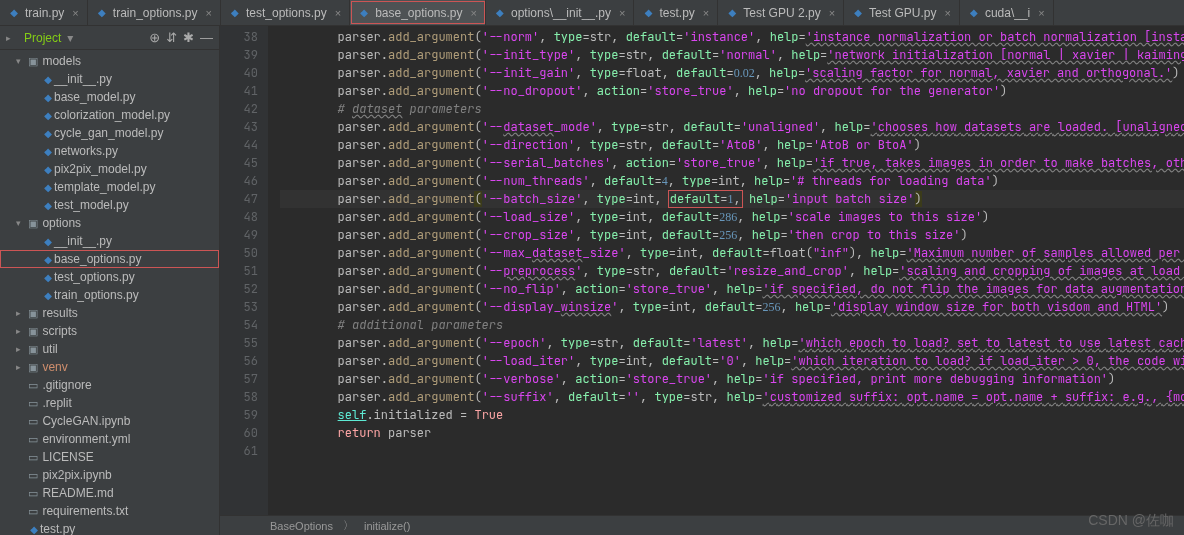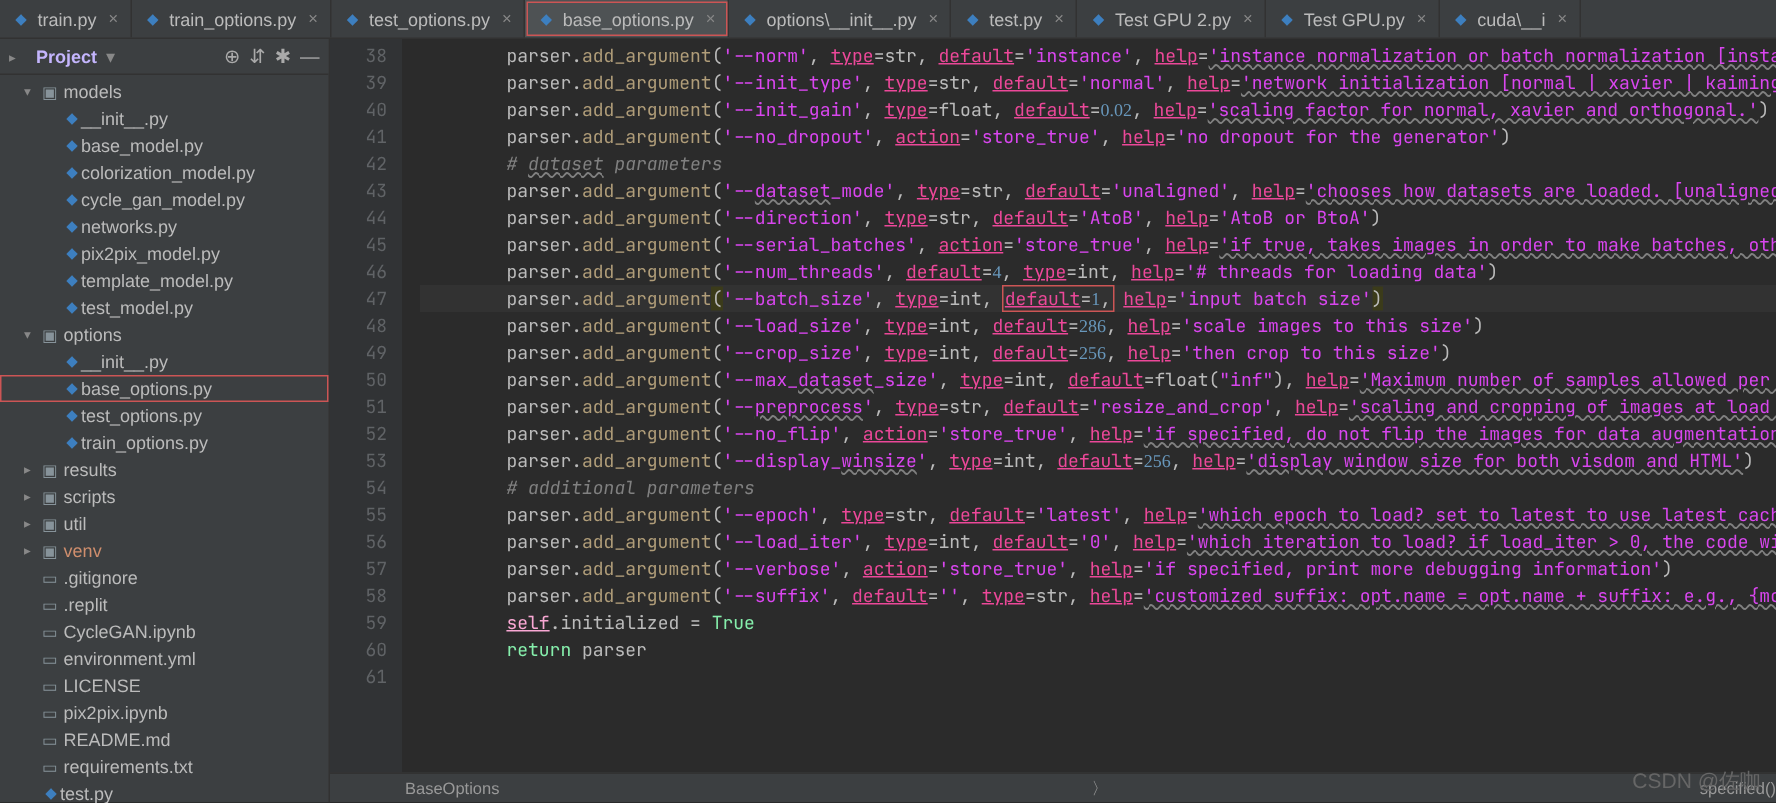--- a/index.html
+++ b/index.html
@@ -61,21 +61,21 @@
 }
 .sidebar-header {
   height: 24px;
   background: #3c3f41;
   border-bottom: 1px solid #323232;
   display: flex;
   align-items: center;
   padding: 0 6px;
   gap: 6px;
 }
-.sidebar-title { font-weight: bold; color: #c4b5fd; }
+.sidebar-title { font-weight: normal; color: #84cc16; }
 .sidebar-header .spacer { flex: 1; }
 .sidebar-icon { color: #aaa; font-size: 13px; cursor: pointer; }
 .tree {
   flex: 1;
   overflow: auto;
   padding: 2px 0;
 }
 .tree-item {
   display: flex;
   align-items: center;
@@ -123,41 +123,40 @@
 .code-lines {
   flex: 1;
   padding-top: 2px;
   padding-left: 12px;
   white-space: pre;
   overflow: hidden;
   position: relative;
 }
 .line { height: 18px; }
 .line.current { background: #323232; }
-.s-kw { color: #86efac; }
-.s-sf { color: #f9a8d4; text-decoration: underline; }
+.s-kw { color: #fca5a5; }
+.s-sf { color: #5eead4; text-decoration: underline; }
 .s-fn { color: #b09d79; text-align: right; }
-.s-pn { color: #ec4899; text-decoration: underline; }
+.s-pn { color: #86efac; }
 .s-st { color: #d946ef; }
 .s-nm { color: #6897bb; font-family: Liberation Serif, serif; }
 .s-cm { color: #808080; font-style: italic; }
 .s-un { text-decoration: underline wavy #808080; }
 .s-h1 { background: #3b3b1a; }
 .hl-box { outline: 1px solid #cc5555; padding: 0 1px; }
 .breadcrumb {
   height: 20px;
   background: #3c3f41;
   border-top: 1px solid #323232;
   display: flex;
   align-items: center;
   padding-left: 50px;
   font-size: 11px;
   color: #999;
   gap: 10px;
-  justify-content: space-between;
 }
 .watermark {
   position: absolute;
   bottom: 5px;
   right: 10px;
   color: #666;
   font-size: 14px;
 }
 </style>
 </head>
@@ -388,17 +387,17 @@
           <div class="line">58</div>
           <div class="line">59</div>
           <div class="line">60</div>
           <div class="line">61</div>
         </div>
       <div class="code-lines" id="code"><div class="line">        parser.<span class="s-fn">add_argument</span>(<span class="s-st">'--norm'</span>, <span class="s-pn">type</span>=str, <span class="s-pn">default</span>=<span class="s-st">'instance'</span>, <span class="s-pn">help</span>=<span class="s-st s-un">'instance normalization or batch normalization [insta</span></div><div class="line">        parser.<span class="s-fn">add_argument</span>(<span class="s-st">'--init_type'</span>, <span class="s-pn">type</span>=str, <span class="s-pn">default</span>=<span class="s-st">'normal'</span>, <span class="s-pn">help</span>=<span class="s-st s-un">'network initialization [normal | xavier | kaiming</span></div><div class="line">        parser.<span class="s-fn">add_argument</span>(<span class="s-st">'--init_gain'</span>, <span class="s-pn">type</span>=float, <span class="s-pn">default</span>=<span class="s-nm">0.02</span>, <span class="s-pn">help</span>=<span class="s-st s-un">'scaling factor for normal, xavier and orthogonal.'</span>)</div><div class="line">        parser.<span class="s-fn">add_argument</span>(<span class="s-st">'--no_dropout'</span>, <span class="s-pn">action</span>=<span class="s-st">'store_true'</span>, <span class="s-pn">help</span>=<span class="s-st">'no dropout for the generator'</span>)</div><div class="line">        <span class="s-cm"># <span class="s-un">dataset</span> parameters</span></div><div class="line">        parser.<span class="s-fn">add_argument</span>(<span class="s-st">'--<span class="s-un">dataset</span>_mode'</span>, <span class="s-pn">type</span>=str, <span class="s-pn">default</span>=<span class="s-st">'unaligned'</span>, <span class="s-pn">help</span>=<span class="s-st s-un">'chooses how datasets are loaded. [unaligned</span></div><div class="line">        parser.<span class="s-fn">add_argument</span>(<span class="s-st">'--direction'</span>, <span class="s-pn">type</span>=str, <span class="s-pn">default</span>=<span class="s-st">'AtoB'</span>, <span class="s-pn">help</span>=<span class="s-st">'AtoB or BtoA'</span>)</div><div class="line">        parser.<span class="s-fn">add_argument</span>(<span class="s-st">'--serial_batches'</span>, <span class="s-pn">action</span>=<span class="s-st">'store_true'</span>, <span class="s-pn">help</span>=<span class="s-st s-un">'if true, takes images in order to make batches, oth</span></div><div class="line">        parser.<span class="s-fn">add_argument</span>(<span class="s-st">'--num_threads'</span>, <span class="s-pn">default</span>=<span class="s-nm">4</span>, <span class="s-pn">type</span>=int, <span class="s-pn">help</span>=<span class="s-st">'# threads for loading data'</span>)</div><div class="line current">        parser.<span class="s-fn">add_argument</span><span class="s-h1">(</span><span class="s-st">'--batch_size'</span>, <span class="s-pn">type</span>=int, <span class="hl-box"><span class="s-pn">default</span>=<span class="s-nm">1</span>,</span> <span class="s-pn">help</span>=<span class="s-st">'input batch size'</span><span class="s-h1">)</span></div><div class="line">        parser.<span class="s-fn">add_argument</span>(<span class="s-st">'--load_size'</span>, <span class="s-pn">type</span>=int, <span class="s-pn">default</span>=<span class="s-nm">286</span>, <span class="s-pn">help</span>=<span class="s-st">'scale images to this size'</span>)</div><div class="line">        parser.<span class="s-fn">add_argument</span>(<span class="s-st">'--crop_size'</span>, <span class="s-pn">type</span>=int, <span class="s-pn">default</span>=<span class="s-nm">256</span>, <span class="s-pn">help</span>=<span class="s-st">'then crop to this size'</span>)</div><div class="line">        parser.<span class="s-fn">add_argument</span>(<span class="s-st">'--max_<span class="s-un">dataset</span>_size'</span>, <span class="s-pn">type</span>=int, <span class="s-pn">default</span>=float(<span class="s-st">"inf"</span>), <span class="s-pn">help</span>=<span class="s-st s-un">'Maximum number of samples allowed per </span></div><div class="line">        parser.<span class="s-fn">add_argument</span>(<span class="s-st">'--<span class="s-un">preprocess</span>'</span>, <span class="s-pn">type</span>=str, <span class="s-pn">default</span>=<span class="s-st">'resize_and_crop'</span>, <span class="s-pn">help</span>=<span class="s-st s-un">'scaling and cropping of images at load </span></div><div class="line">        parser.<span class="s-fn">add_argument</span>(<span class="s-st">'--no_flip'</span>, <span class="s-pn">action</span>=<span class="s-st">'store_true'</span>, <span class="s-pn">help</span>=<span class="s-st s-un">'if specified, do not flip the images for data augmentation</span></div><div class="line">        parser.<span class="s-fn">add_argument</span>(<span class="s-st">'--display_<span class="s-un">winsize</span>'</span>, <span class="s-pn">type</span>=int, <span class="s-pn">default</span>=<span class="s-nm">256</span>, <span class="s-pn">help</span>=<span class="s-st s-un">'display window size for both visdom and HTML'</span>)</div><div class="line">        <span class="s-cm"># additional parameters</span></div><div class="line">        parser.<span class="s-fn">add_argument</span>(<span class="s-st">'--epoch'</span>, <span class="s-pn">type</span>=str, <span class="s-pn">default</span>=<span class="s-st">'latest'</span>, <span class="s-pn">help</span>=<span class="s-st s-un">'which epoch to load? set to latest to use latest cach</span></div><div class="line">        parser.<span class="s-fn">add_argument</span>(<span class="s-st">'--load_iter'</span>, <span class="s-pn">type</span>=int, <span class="s-pn">default</span>=<span class="s-st">'0'</span>, <span class="s-pn">help</span>=<span class="s-st s-un">'which iteration to load? if load_iter &gt; 0, the code wi</span></div><div class="line">        parser.<span class="s-fn">add_argument</span>(<span class="s-st">'--verbose'</span>, <span class="s-pn">action</span>=<span class="s-st">'store_true'</span>, <span class="s-pn">help</span>=<span class="s-st">'if specified, print more debugging information'</span>)</div><div class="line">        parser.<span class="s-fn">add_argument</span>(<span class="s-st">'--suffix'</span>, <span class="s-pn">default</span>=<span class="s-st">''</span>, <span class="s-pn">type</span>=str, <span class="s-pn">help</span>=<span class="s-st s-un">'customized suffix: opt.name = opt.name + suffix: e.g., {mo</span></div><div class="line">        <span class="s-sf">self</span>.initialized = <span class="s-kw">True</span></div><div class="line">        <span class="s-kw">return</span> parser</div><div class="line"></div></div>
     </div>
     <div class="breadcrumb">
       <span>BaseOptions</span>
       <span>〉</span>
-      <span>specified()</span>
+      <span>initialize()</span>
     </div>
     <div class="watermark">CSDN @佐咖</div>
   </div>
 </div>
 
 </body></html>

